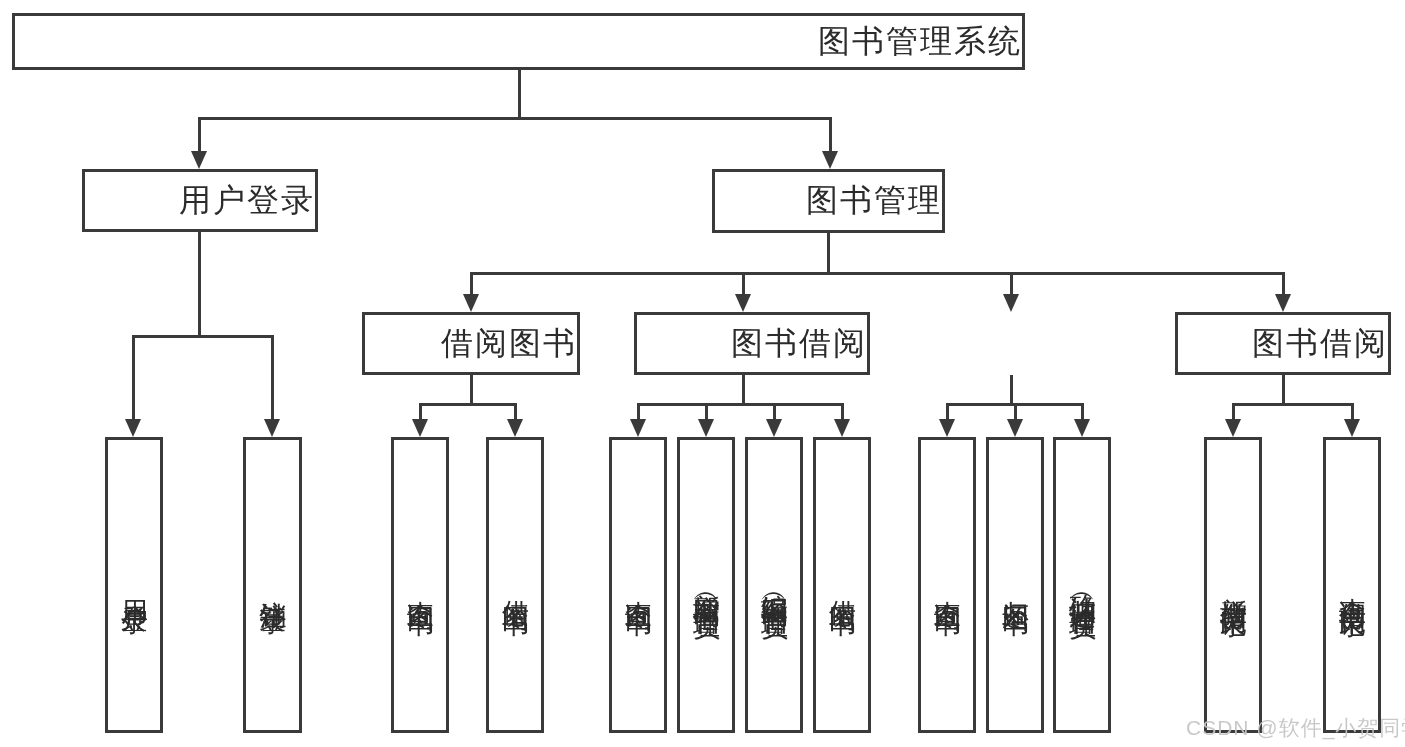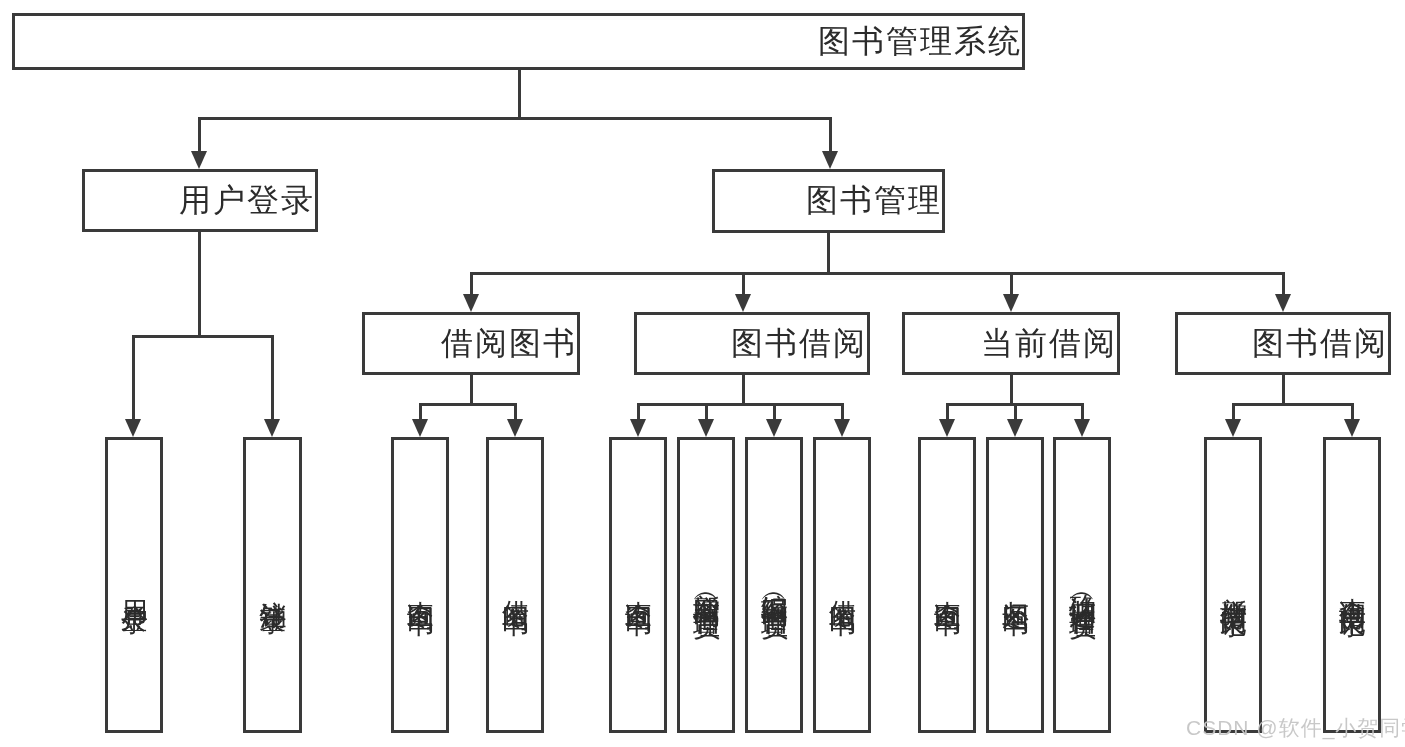--- a/index.html
+++ b/index.html
@@ -109,23 +109,20 @@
   <div class="arrow" style="left:1003px; top:294px;"></div>
   <div class="vline" style="left:1282px; top:272px; height:24px;"></div>
   <div class="arrow" style="left:1275px; top:294px;"></div>
 
   <div class="box hbox" style="left:362px; top:312px; width:218px; height:63px;">
     <span>借阅图书</span>
   </div>
   <div class="box hbox" style="left:634px; top:312px; width:236px; height:63px;">
     <span>图书借阅</span>
   </div>
-  <div class="box hbox" style="left:902px; top:312px; width:218px; height:63px;">
-    <span>当前借阅</span>
-  </div>
   <div class="box hbox" style="left:1175px; top:312px; width:216px; height:63px;">
     <span>图书借阅</span>
   </div>
 
   <div class="vline" style="left:470px; top:375px; height:31px;"></div>
   <div class="hline" style="left:419px; top:403px; width:98px;"></div>
   <div class="vline" style="left:419px; top:403px; height:18px;"></div>
   <div class="arrow" style="left:412px; top:419px;"></div>
   <div class="vline" style="left:514px; top:403px; height:18px;"></div>
   <div class="arrow" style="left:507px; top:419px;"></div>

